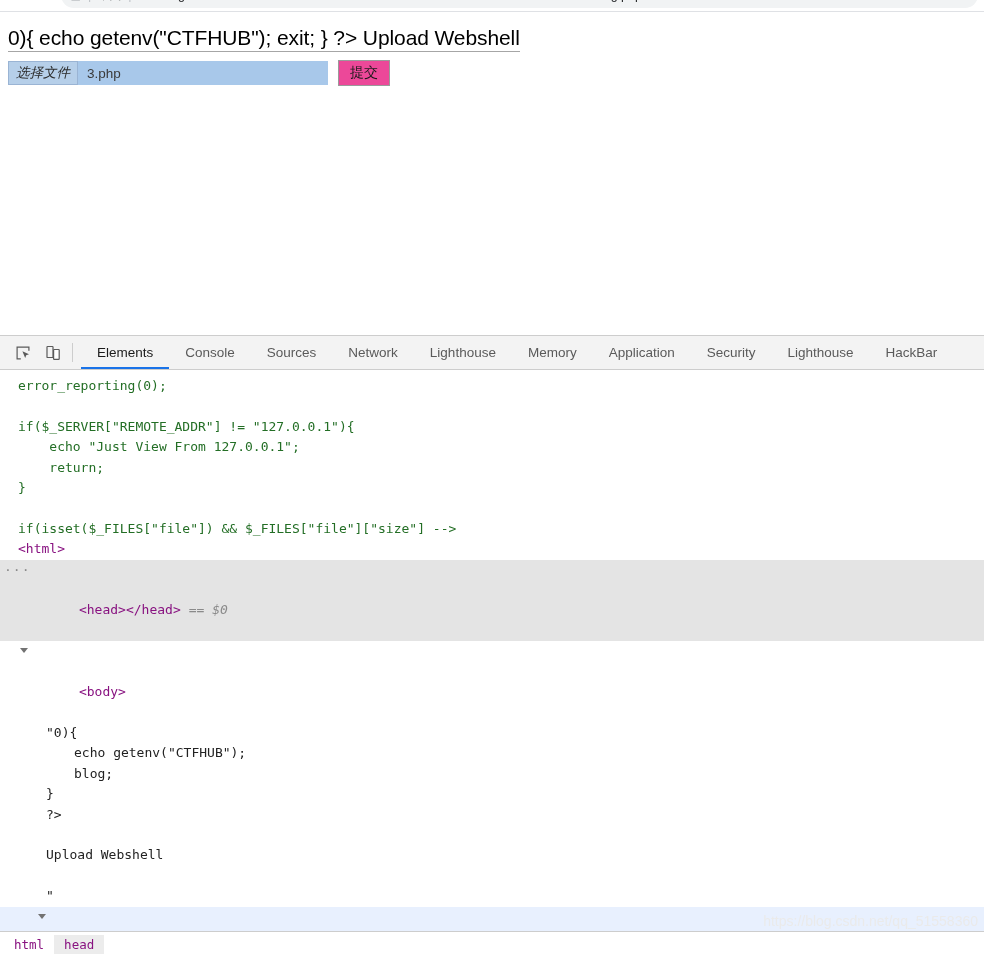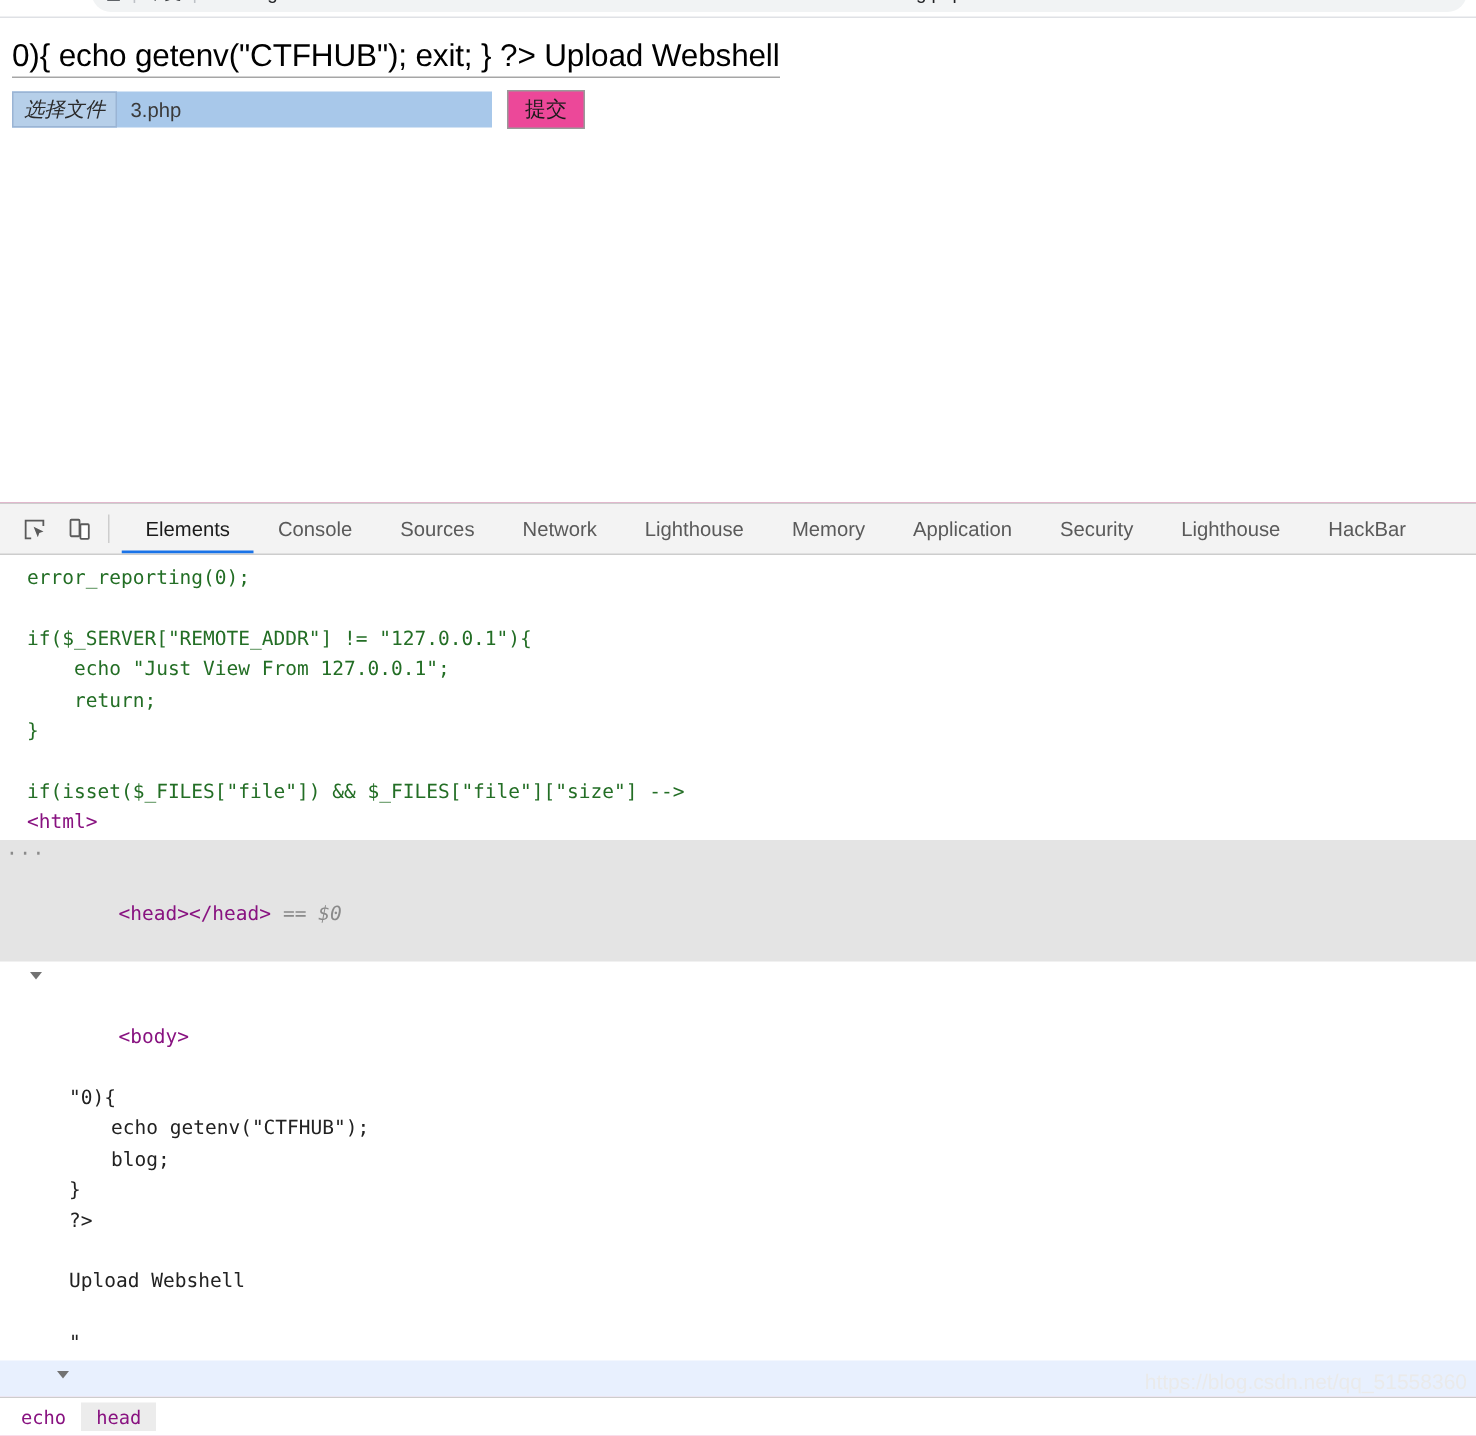--- a/index.html
+++ b/index.html
@@ -247,18 +247,18 @@
     <div class="node-row"><span style="padding-left:28px" class="tok-text">"</span></div>
 
     <div class="node-row sel-blue">
       <span class="tw open" style="left:38px"></span>
       
     </div>
 
   </div>
 
   <div id="dt-breadcrumb">
-    <span class="crumb">echo</span>
+    <span class="crumb">html</span>
     <span class="crumb active">head</span>
   </div>
 </div>
 
 <div id="watermark">https://blog.csdn.net/qq_51558360</div>
 
 </body></html>

